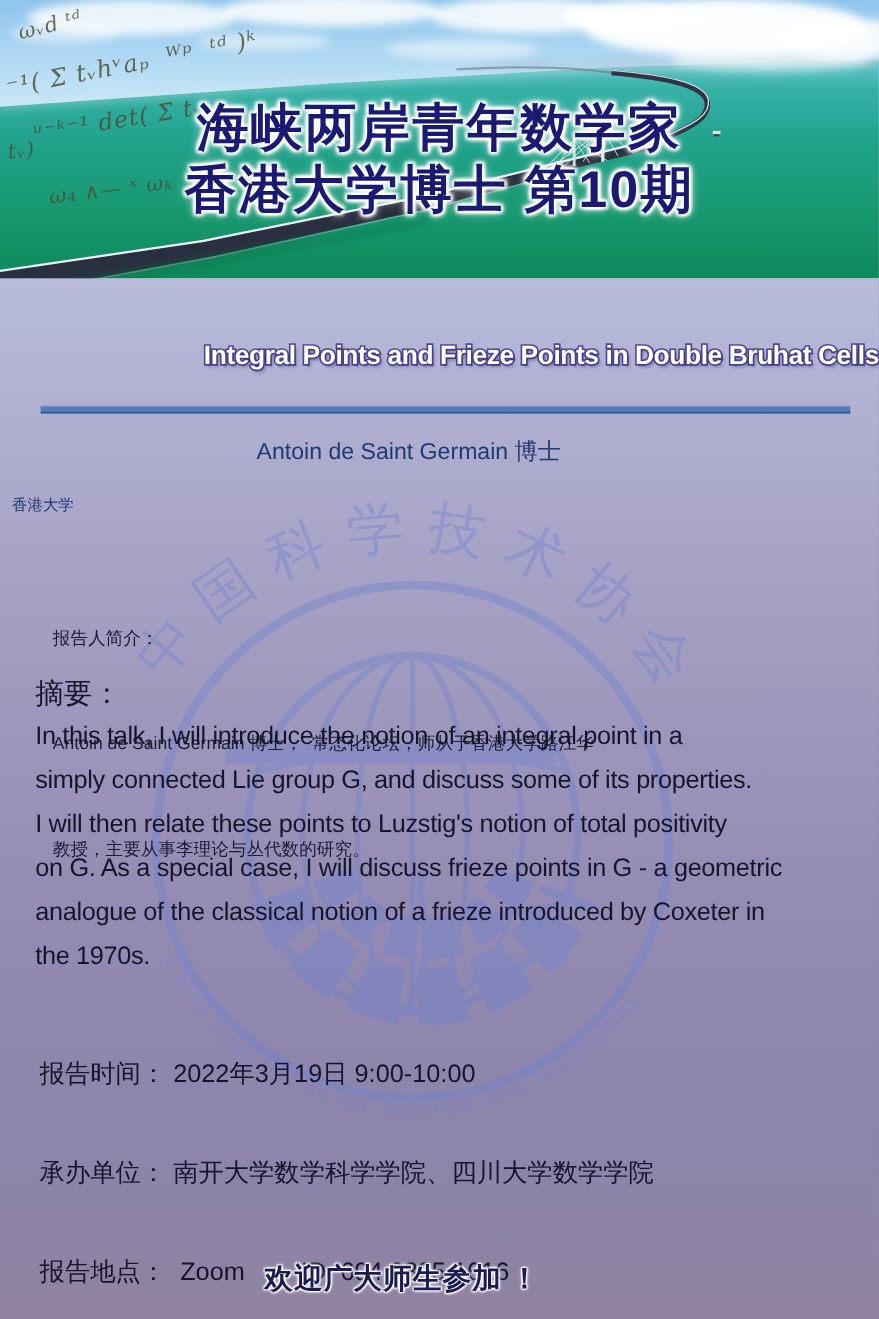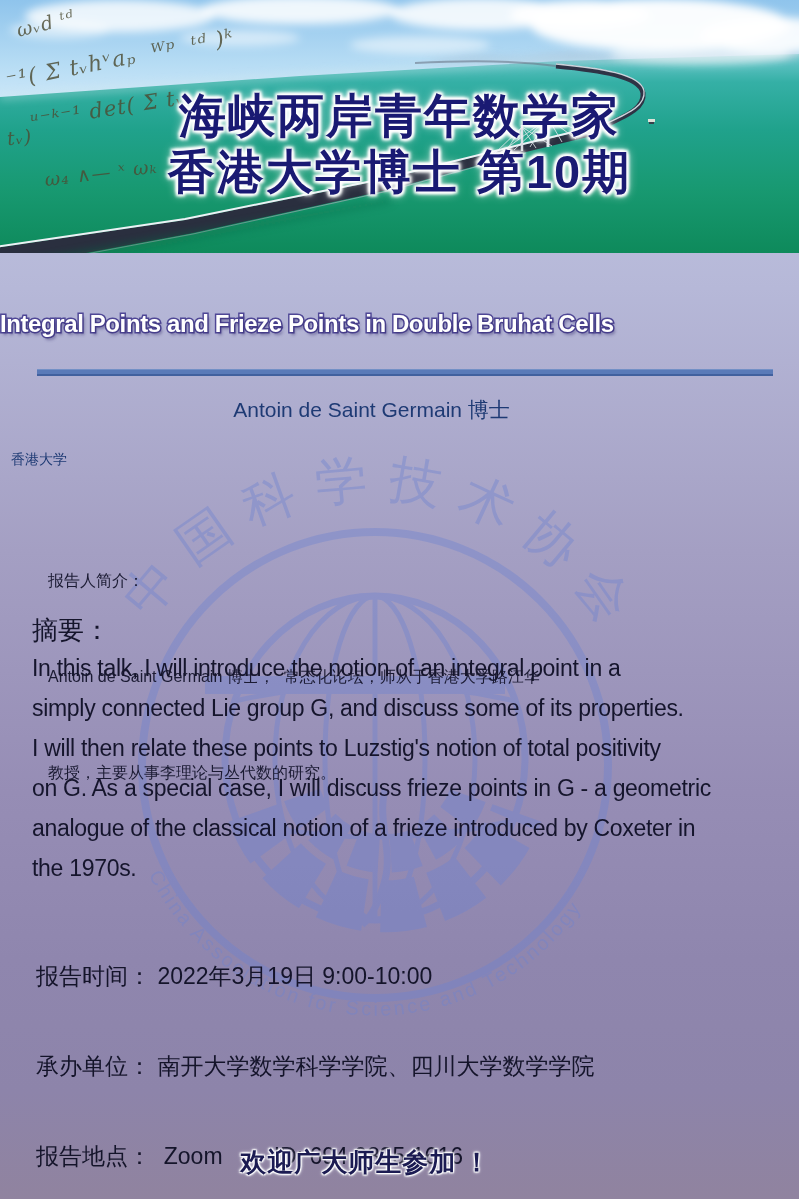--- a/index.html
+++ b/index.html
@@ -27,21 +27,21 @@
     font-size:47px; line-height:56px; font-weight:bold; letter-spacing:2px;
     color:#1a1a73;
     text-shadow:0 0 3px #fff,0 0 6px #fff,0 0 11px #fff,
       2px 2px 3px #fff,-2px -2px 3px #fff,2px -2px 3px #fff,-2px 2px 3px #fff;
     margin-top:16px;
   }
   
   .body { position:absolute; left:0; top:253px; width:799px; height:946px; }
   .watermark { position:absolute; left:0; top:0; opacity:.40; }
   .talk-title {
-    position:absolute; left:0; top:57px; width:100%; text-align:left;
+    position:absolute; left:0; top:57px; width:100%; text-align:right;
     font-size:24px; font-weight:bold; letter-spacing:-0.4px; color:#ffffff;
     -webkit-text-stroke:3px #4f4796; paint-order:stroke fill;
     text-shadow:2px 3px 3px rgba(47,38,105,0.45);
   }
   .divider {
     position:absolute; left:37px; top:116px; width:736px; height:7px;
     background:#5a7ab8; border-top:1px solid #7390c6; border-bottom:2px solid #41609e;
   }
   .speaker {
     position:absolute; left:0; top:143px; width:93%; text-align:center;

